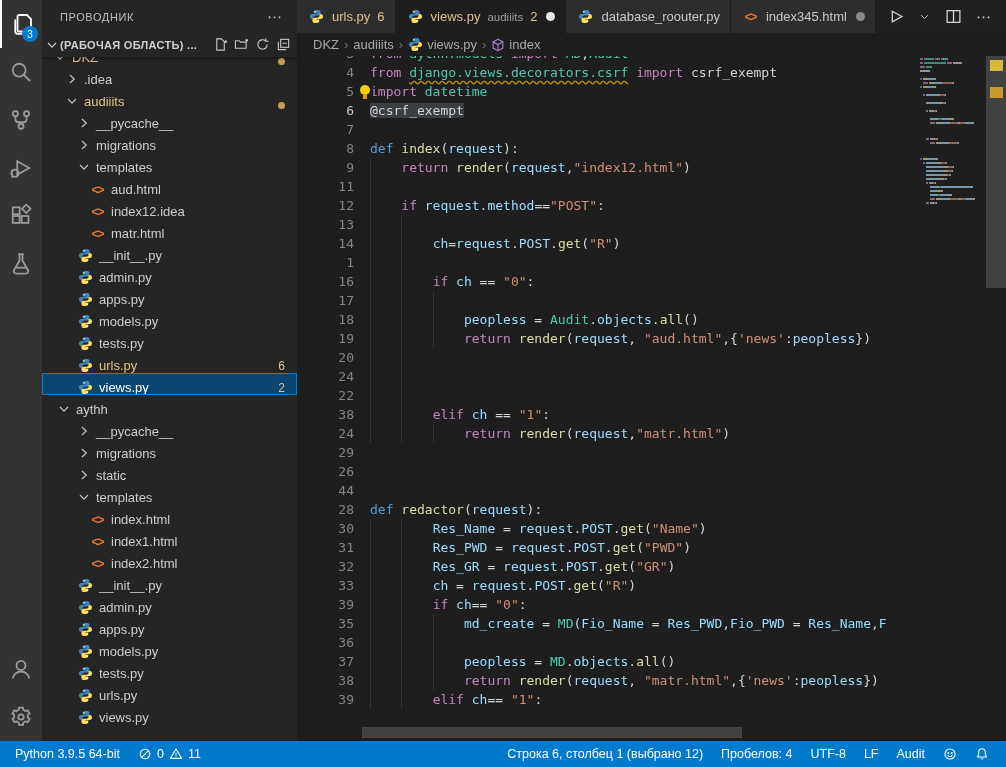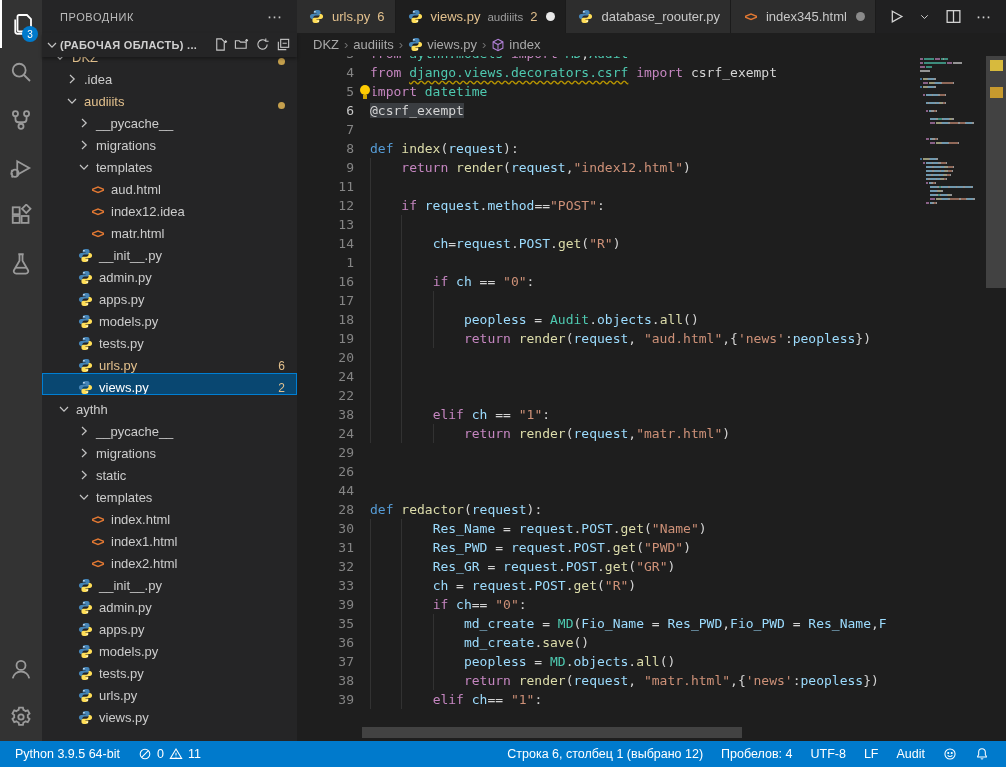--- a/index.html
+++ b/index.html
@@ -649,21 +649,21 @@
             <div class="cl"><span class="gut">29</span><span class="ct"></span></div>
             <div class="cl"><span class="gut">26</span><span class="ct"></span></div>
             <div class="cl"><span class="gut">44</span><span class="ct"></span></div>
             <div class="cl"><span class="gut">28</span><span class="ct"><span class="tk-d">def</span><span class="tk-p"> </span><span class="tk-f">redactor</span><span class="tk-p">(</span><span class="tk-v">request</span><span class="tk-p">):</span></span></div>
             <div class="cl"><span class="gut">30</span><div class="guide" style="left: 73px;"></div><div class="guide" style="left: 104.3px;"></div><span class="ct"><span class="tk-p">        </span><span class="tk-v">Res_Name</span><span class="tk-p"> = </span><span class="tk-v">request</span><span class="tk-p">.</span><span class="tk-v">POST</span><span class="tk-p">.</span><span class="tk-f">get</span><span class="tk-p">(</span><span class="tk-s">"Name"</span><span class="tk-p">)</span></span></div>
             <div class="cl"><span class="gut">31</span><div class="guide" style="left: 73px;"></div><div class="guide" style="left: 104.3px;"></div><span class="ct"><span class="tk-p">        </span><span class="tk-v">Res_PWD</span><span class="tk-p"> = </span><span class="tk-v">request</span><span class="tk-p">.</span><span class="tk-v">POST</span><span class="tk-p">.</span><span class="tk-f">get</span><span class="tk-p">(</span><span class="tk-s">"PWD"</span><span class="tk-p">)</span></span></div>
             <div class="cl"><span class="gut">32</span><div class="guide" style="left: 73px;"></div><div class="guide" style="left: 104.3px;"></div><span class="ct"><span class="tk-p">        </span><span class="tk-v">Res_GR</span><span class="tk-p"> = </span><span class="tk-v">request</span><span class="tk-p">.</span><span class="tk-v">POST</span><span class="tk-p">.</span><span class="tk-f">get</span><span class="tk-p">(</span><span class="tk-s">"GR"</span><span class="tk-p">)</span></span></div>
             <div class="cl"><span class="gut">33</span><div class="guide" style="left: 73px;"></div><div class="guide" style="left: 104.3px;"></div><span class="ct"><span class="tk-p">        </span><span class="tk-v">ch</span><span class="tk-p"> = </span><span class="tk-v">request</span><span class="tk-p">.</span><span class="tk-v">POST</span><span class="tk-p">.</span><span class="tk-f">get</span><span class="tk-p">(</span><span class="tk-s">"R"</span><span class="tk-p">)</span></span></div>
             <div class="cl"><span class="gut">39</span><div class="guide" style="left: 73px;"></div><div class="guide" style="left: 104.3px;"></div><span class="ct"><span class="tk-p">        </span><span class="tk-k">if</span><span class="tk-p"> </span><span class="tk-v">ch</span><span class="tk-p">== </span><span class="tk-s">"0"</span><span class="tk-p">:</span></span></div>
             <div class="cl"><span class="gut">35</span><div class="guide" style="left: 73px;"></div><div class="guide" style="left: 104.3px;"></div><div class="guide" style="left: 135.6px;"></div><span class="ct"><span class="tk-p">            </span><span class="tk-v">md_create</span><span class="tk-p"> = </span><span class="tk-c">MD</span><span class="tk-p">(</span><span class="tk-v">Fio_Name</span><span class="tk-p"> = </span><span class="tk-v">Res_PWD</span><span class="tk-p">,</span><span class="tk-v">Fio_PWD</span><span class="tk-p"> = </span><span class="tk-v">Res_Name</span><span class="tk-p">,</span><span class="tk-v">F</span></span></div>
-            <div class="cl"><span class="gut">36</span><div class="guide" style="left: 73px;"></div><div class="guide" style="left: 104.3px;"></div><div class="guide" style="left: 135.6px;"></div><span class="ct"><span class="tk-p">            </span><span class="tk-v">md_create</span><span class="tk-p">.</span><span class="tk-f">save</span><span class="tk-p">()</span></span></div>
+            <div class="cl"><span class="gut">36</span><div class="guide" style="left: 73px;"></div><div class="guide" style="left: 104.3px;"></div><div class="guide" style="left: 135.6px;"></div></div>
             <div class="cl"><span class="gut">37</span><div class="guide" style="left: 73px;"></div><div class="guide" style="left: 104.3px;"></div><div class="guide" style="left: 135.6px;"></div><span class="ct"><span class="tk-p">            </span><span class="tk-v">peopless</span><span class="tk-p"> = </span><span class="tk-c">MD</span><span class="tk-p">.</span><span class="tk-v">objects</span><span class="tk-p">.</span><span class="tk-f">all</span><span class="tk-p">()</span></span></div>
             <div class="cl"><span class="gut">38</span><div class="guide" style="left: 73px;"></div><div class="guide" style="left: 104.3px;"></div><div class="guide" style="left: 135.6px;"></div><span class="ct"><span class="tk-p">            </span><span class="tk-k">return</span><span class="tk-p"> </span><span class="tk-f">render</span><span class="tk-p">(</span><span class="tk-v">request</span><span class="tk-p">, </span><span class="tk-s">"matr.html"</span><span class="tk-p">,{</span><span class="tk-s">'news'</span><span class="tk-p">:</span><span class="tk-v">peopless</span><span class="tk-p">})</span></span></div>
             <div class="cl"><span class="gut">39</span><div class="guide" style="left: 73px;"></div><div class="guide" style="left: 104.3px;"></div><span class="ct"><span class="tk-p">        </span><span class="tk-k">elif</span><span class="tk-p"> </span><span class="tk-v">ch</span><span class="tk-p">== </span><span class="tk-s">"1"</span><span class="tk-p">:</span></span></div>
           </div>
         </div>
       <div class="minimap" id="minimap">
           <div class="mm-row"><span class="mm-seg" style="width: 3px; background: rgb(197, 134, 192); opacity: 0.65;"></span><span class="mm-seg" style="width: 1px;"></span><span class="mm-seg" style="width: 10px; background: rgb(78, 201, 176); opacity: 0.65;"></span><span class="mm-seg" style="width: 1px;"></span><span class="mm-seg" style="width: 5px; background: rgb(197, 134, 192); opacity: 0.65;"></span><span class="mm-seg" style="width: 1px;"></span><span class="mm-seg" style="width: 2px; background: rgb(78, 201, 176); opacity: 0.65;"></span><span class="mm-seg" style="width: 1px; background: rgb(212, 212, 212); opacity: 0.65;"></span><span class="mm-seg" style="width: 4px; background: rgb(78, 201, 176); opacity: 0.65;"></span></div>
           <div class="mm-row"><span class="mm-seg" style="width: 3px; background: rgb(197, 134, 192); opacity: 0.65;"></span><span class="mm-seg" style="width: 1px;"></span><span class="mm-seg" style="width: 22px; background: rgb(78, 201, 176); opacity: 0.65;"></span><span class="mm-seg" style="width: 1px;"></span><span class="mm-seg" style="width: 5px; background: rgb(197, 134, 192); opacity: 0.65;"></span><span class="mm-seg" style="width: 1px;"></span><span class="mm-seg" style="width: 9px; background: rgb(212, 212, 212); opacity: 0.65;"></span></div>
           <div class="mm-row"><span class="mm-seg" style="width: 5px; background: rgb(197, 134, 192); opacity: 0.65;"></span><span class="mm-seg" style="width: 1px;"></span><span class="mm-seg" style="width: 6px; background: rgb(78, 201, 176); opacity: 0.65;"></span></div>
           <div class="mm-row"><span class="mm-seg" style="width: 10px; background: rgb(212, 212, 212); opacity: 0.65;"></span></div>

